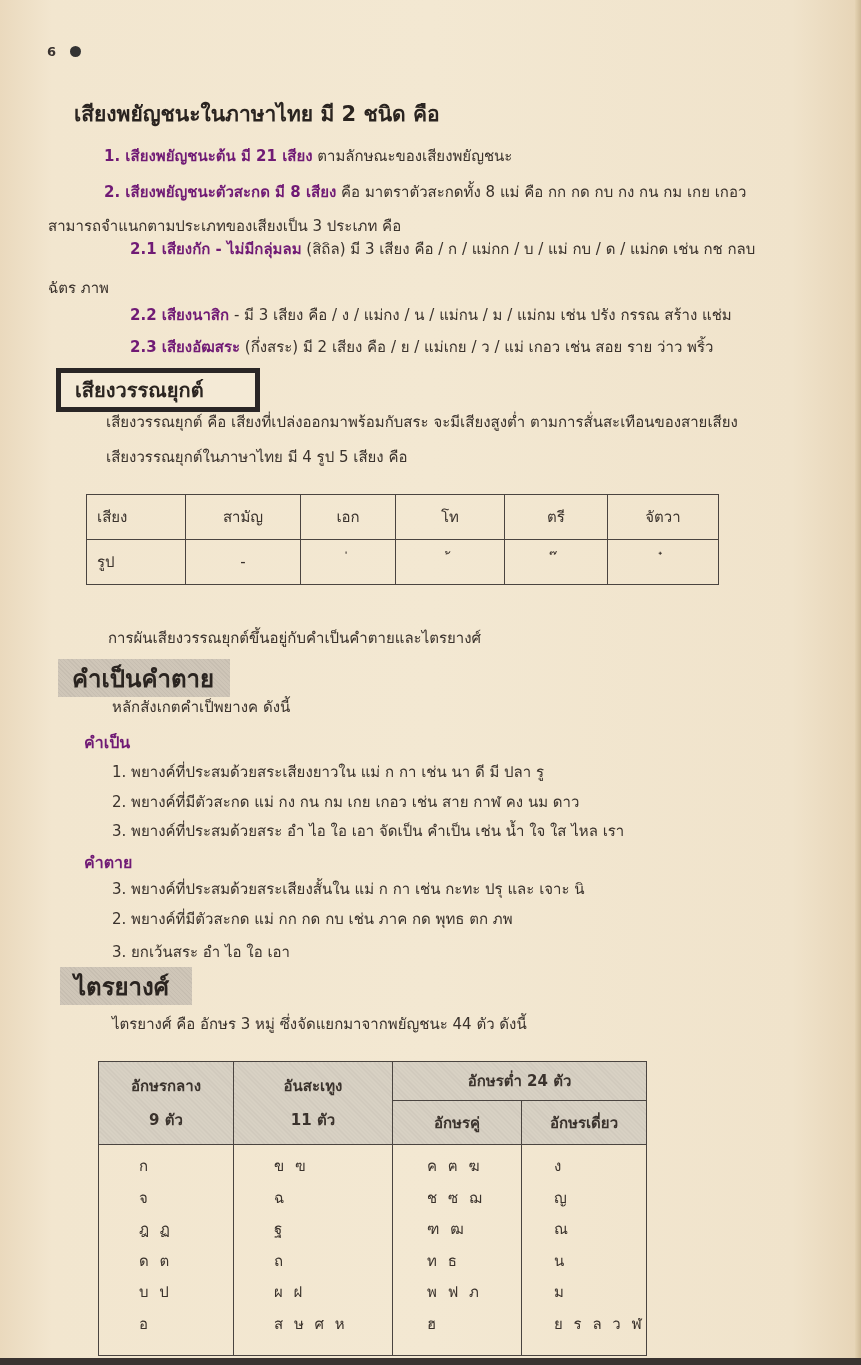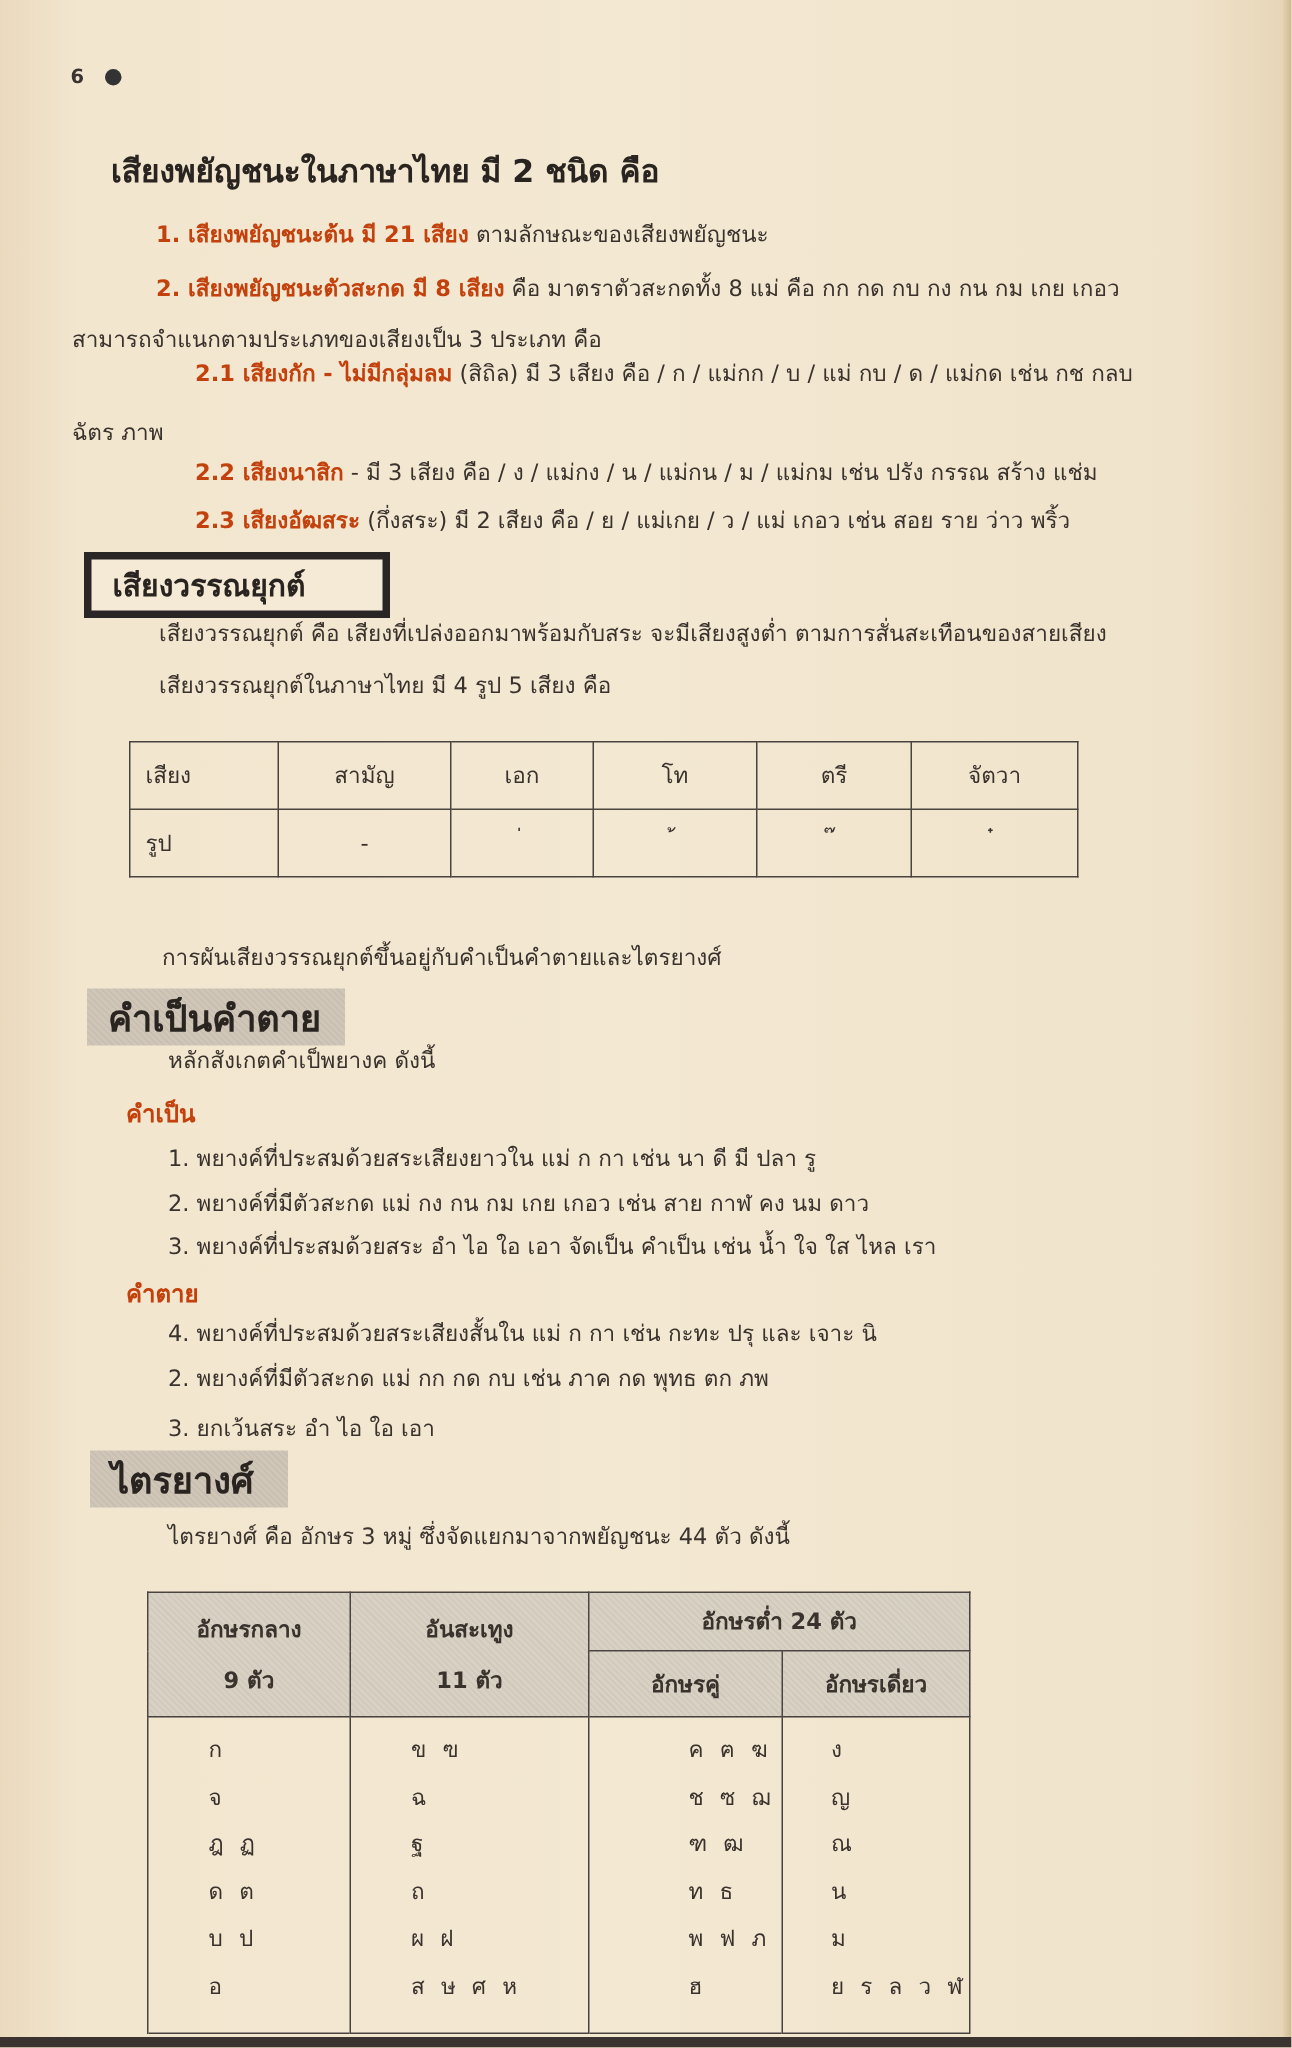--- a/index.html
+++ b/index.html
@@ -17,21 +17,21 @@
   .bottom-edge { position: absolute; left: 0; top: 1358px; width: 861px; height: 7px; background: #3a3330; }
   .right-edge { position: absolute; right: 0; top: 0; width: 6px; height: 1358px; background: linear-gradient(90deg, #e5d3b3, #cdb996); }
 
   .header { position: absolute; left: 47px; top: 44px; font-size: 13px; color: #3a3330; display: flex; align-items: center; }
   .header .pnum { font-weight: bold; margin-right: 14px; }
   .header .dot { width: 11px; height: 11px; border-radius: 50%; background: #333; margin-right: 10px; }
 
   .abs { position: absolute; white-space: nowrap; }
   .h1 { font-size: 21px; font-weight: bold; color: #2a2420; }
   .body { font-size: 15px; color: #3a322c; }
-  .b { font-weight: bold; color: #c2410c; }
+  .b { font-weight: bold; color: #701a75; }
 
   .boxed-title {
     position: absolute; left: 56px; top: 368px; width: 204px; height: 44px;
     border: 5px solid #2a2626; background: #f4ead6; box-sizing: border-box;
     font-size: 20px; font-weight: bold; display: flex; align-items: center; padding-left: 14px;
   }
   .shaded-title {
     position: absolute; background: #cfc6b8; font-size: 24px; font-weight: bold;
     display: flex; align-items: center; padding-left: 14px; box-sizing: border-box;
     background-image: repeating-linear-gradient(45deg, rgba(0,0,0,0.04) 0 1px, transparent 1px 3px);
@@ -111,21 +111,21 @@
 
 <div class="shaded-title" style="left:58px; top:659px; width:172px; height:38px;">
   <span>คำเป็นคำตาย</span>
 </div>
 <div class="abs body" style="left:112px; top:695px;">หลักสังเกตคำเป็พยางค ดังนี้</div>
 <div class="abs body b" style="left:84px; top:730px; font-size:16px;">คำเป็น</div>
 <div class="abs body" style="left:112px; top:760px;">1.  พยางค์ที่ประสมด้วยสระเสียงยาวใน แม่ ก กา เช่น นา ดี มี ปลา รู</div>
 <div class="abs body" style="left:112px; top:790px;">2.  พยางค์ที่มีตัวสะกด แม่ กง กน กม เกย เกอว เช่น สาย กาฬ คง นม ดาว</div>
 <div class="abs body" style="left:112px; top:819px;">3.  พยางค์ที่ประสมด้วยสระ อำ ไอ ใอ เอา จัดเป็น คำเป็น เช่น  น้ำ ใจ ใส ไหล เรา</div>
 <div class="abs body b" style="left:84px; top:850px; font-size:16px;">คำตาย</div>
-<div class="abs body" style="left:112px; top:877px;">4.  พยางค์ที่ประสมด้วยสระเสียงสั้นใน แม่ ก กา เช่น กะทะ ปรุ และ เจาะ นิ</div>
+<div class="abs body" style="left:112px; top:877px;">3.  พยางค์ที่ประสมด้วยสระเสียงสั้นใน แม่ ก กา เช่น กะทะ ปรุ และ เจาะ นิ</div>
 <div class="abs body" style="left:112px; top:907px;">2.  พยางค์ที่มีตัวสะกด แม่ กก กด กบ เช่น ภาค กด พุทธ ตก ภพ</div>
 <div class="abs body" style="left:112px; top:940px;">3.  ยกเว้นสระ อำ ไอ ใอ เอา</div>
 
 <div class="shaded-title" style="left:60px; top:967px; width:132px; height:38px;">
   <span>ไตรยางศ์</span>
 </div>
 <div class="abs body" style="left:112px; top:1012px;">ไตรยางศ์ คือ อักษร 3 หมู่ ซึ่งจัดแยกมาจากพยัญชนะ 44 ตัว ดังนี้</div>
 
 <table class="trai">
   <tbody>
@@ -154,21 +154,21 @@
       <div class="cell-line">อ</div>
     </td>
     <td class="col" style="padding-left:40px;">
       <div class="cell-line">ข ฃ</div>
       <div class="cell-line">ฉ</div>
       <div class="cell-line">ฐ</div>
       <div class="cell-line">ถ</div>
       <div class="cell-line">ผ ฝ</div>
       <div class="cell-line">ส ษ ศ ห</div>
     </td>
-    <td class="col" style="padding-left:66px;">
+    <td class="col" style="padding-left:34px;">
       <div class="cell-line">ค ฅ ฆ</div>
       <div class="cell-line">ช ซ ฌ</div>
       <div class="cell-line">ฑ ฒ</div>
       <div class="cell-line">ท ธ</div>
       <div class="cell-line">พ ฟ ภ</div>
       <div class="cell-line">ฮ</div>
     </td>
     <td class="col" style="padding-left:32px; height:204px;">
       <div class="cell-line">ง</div>
       <div class="cell-line">ญ</div>

